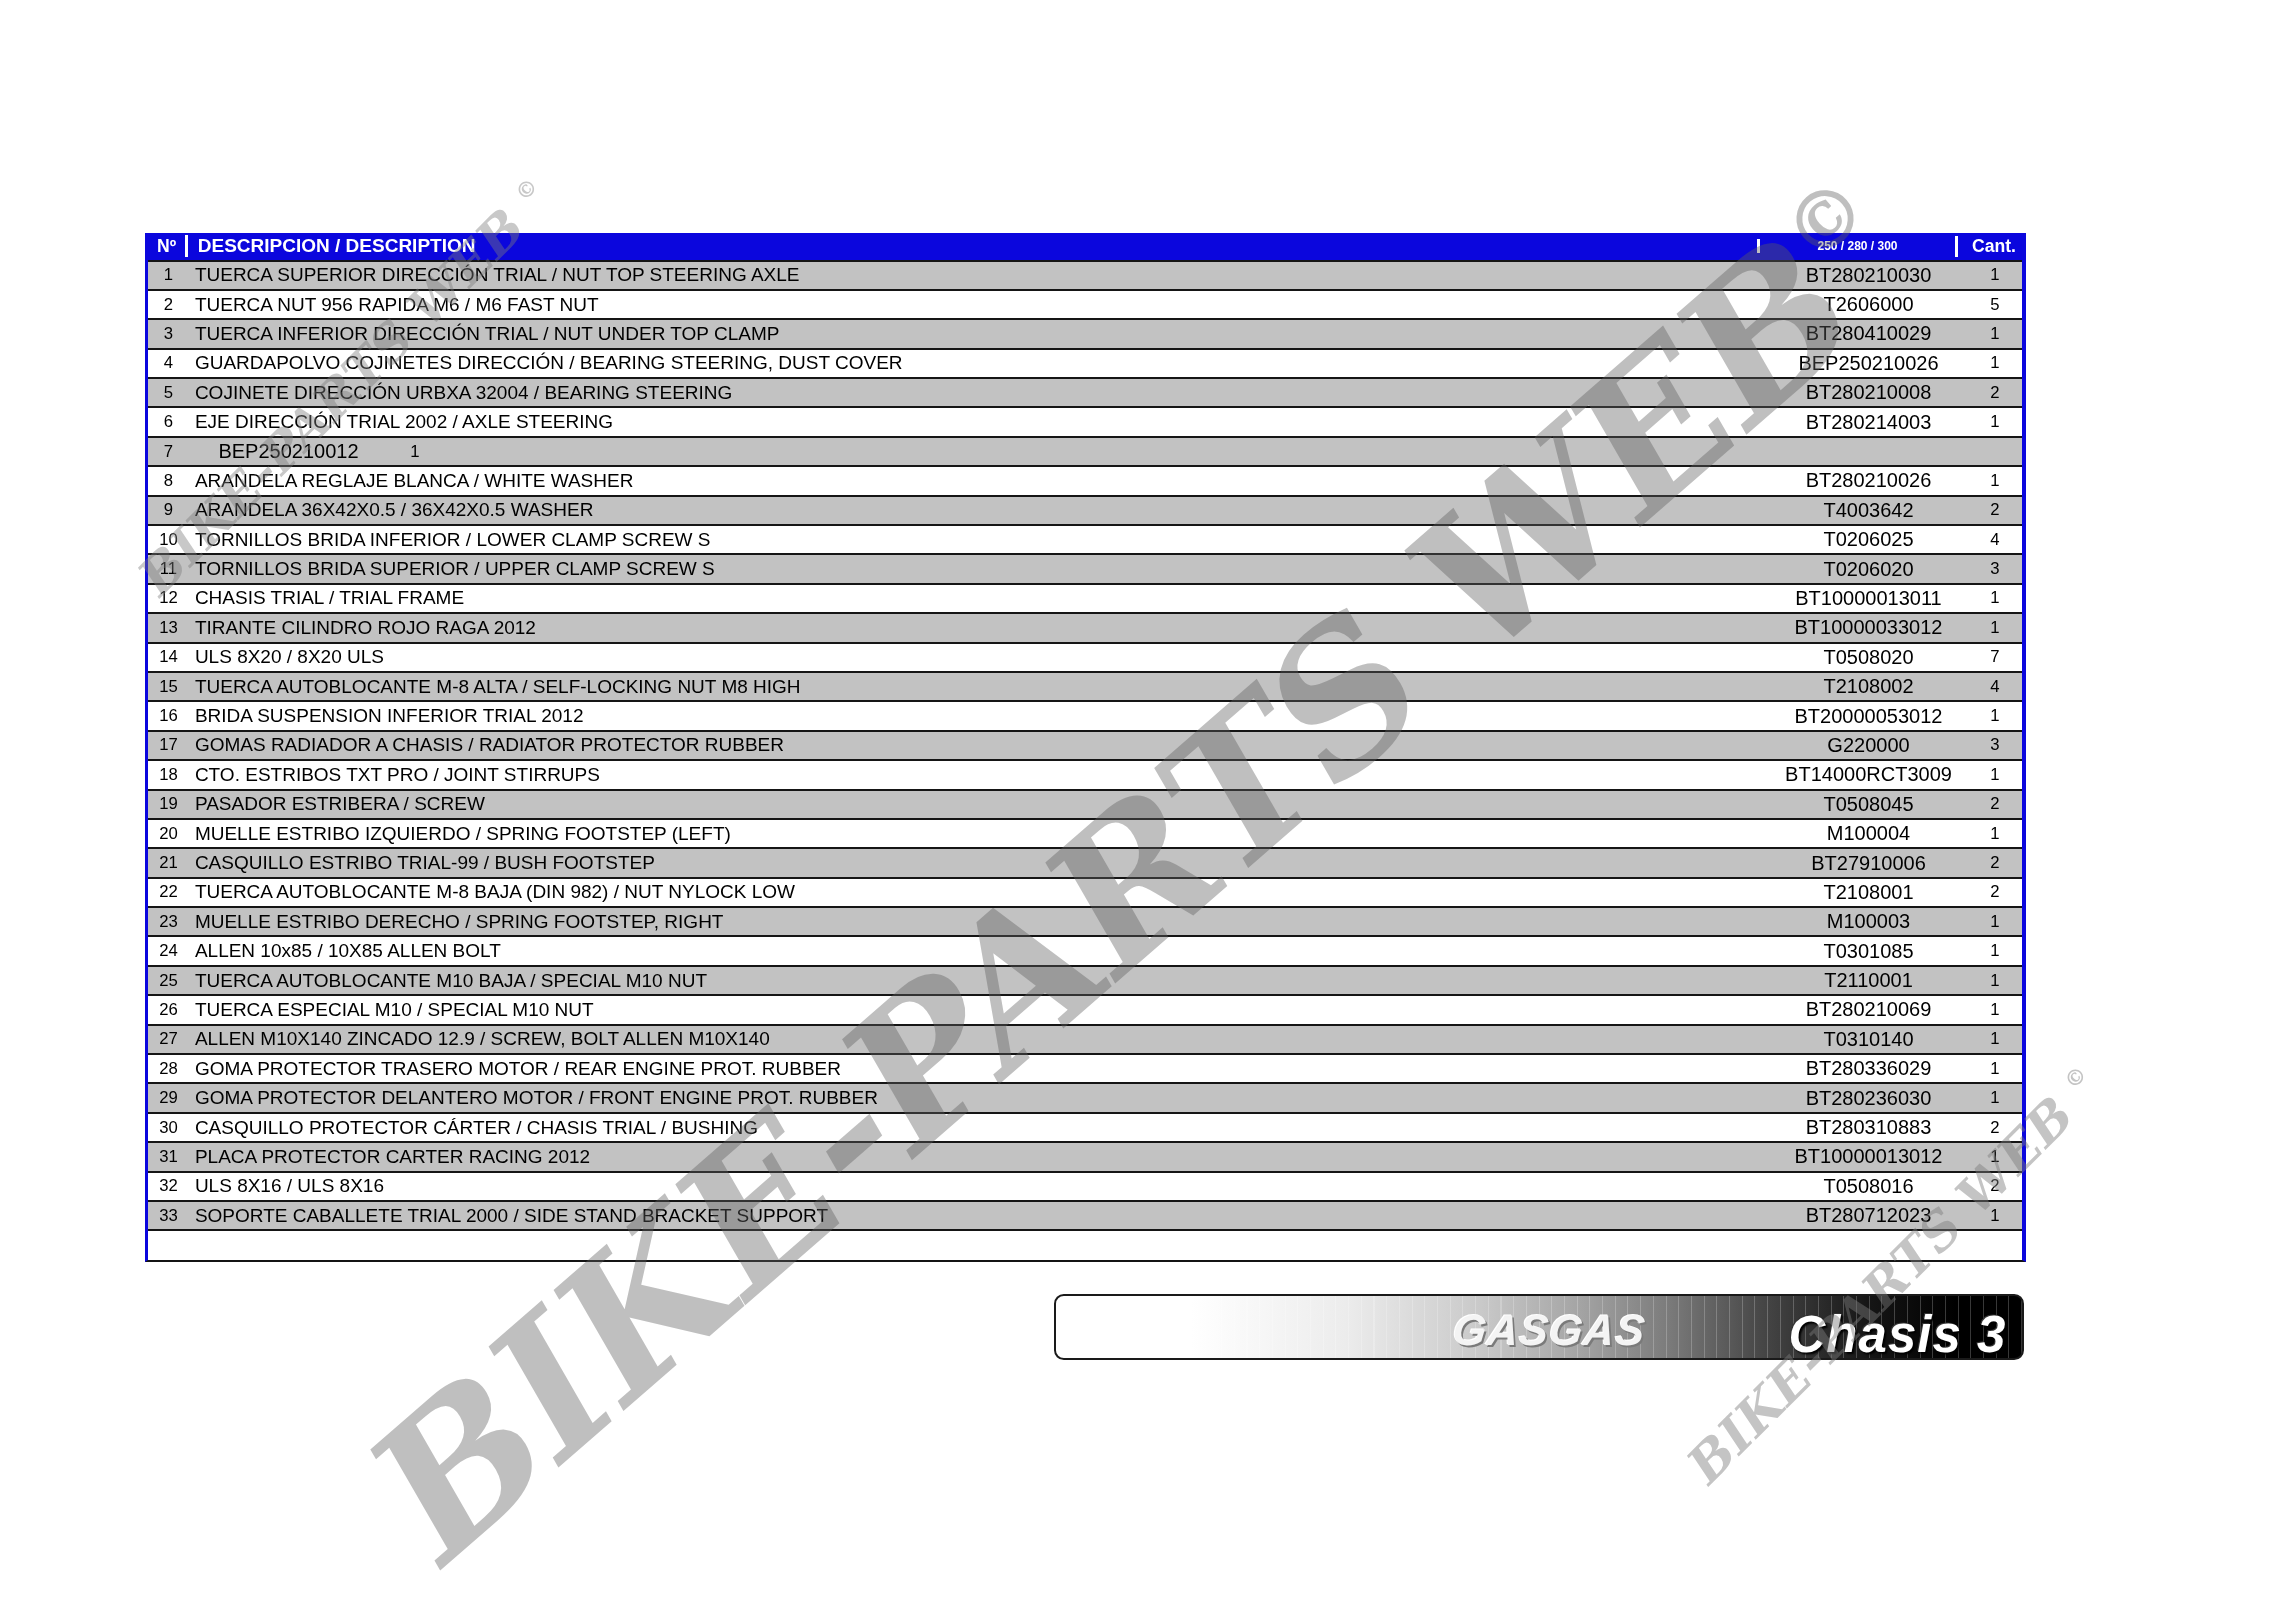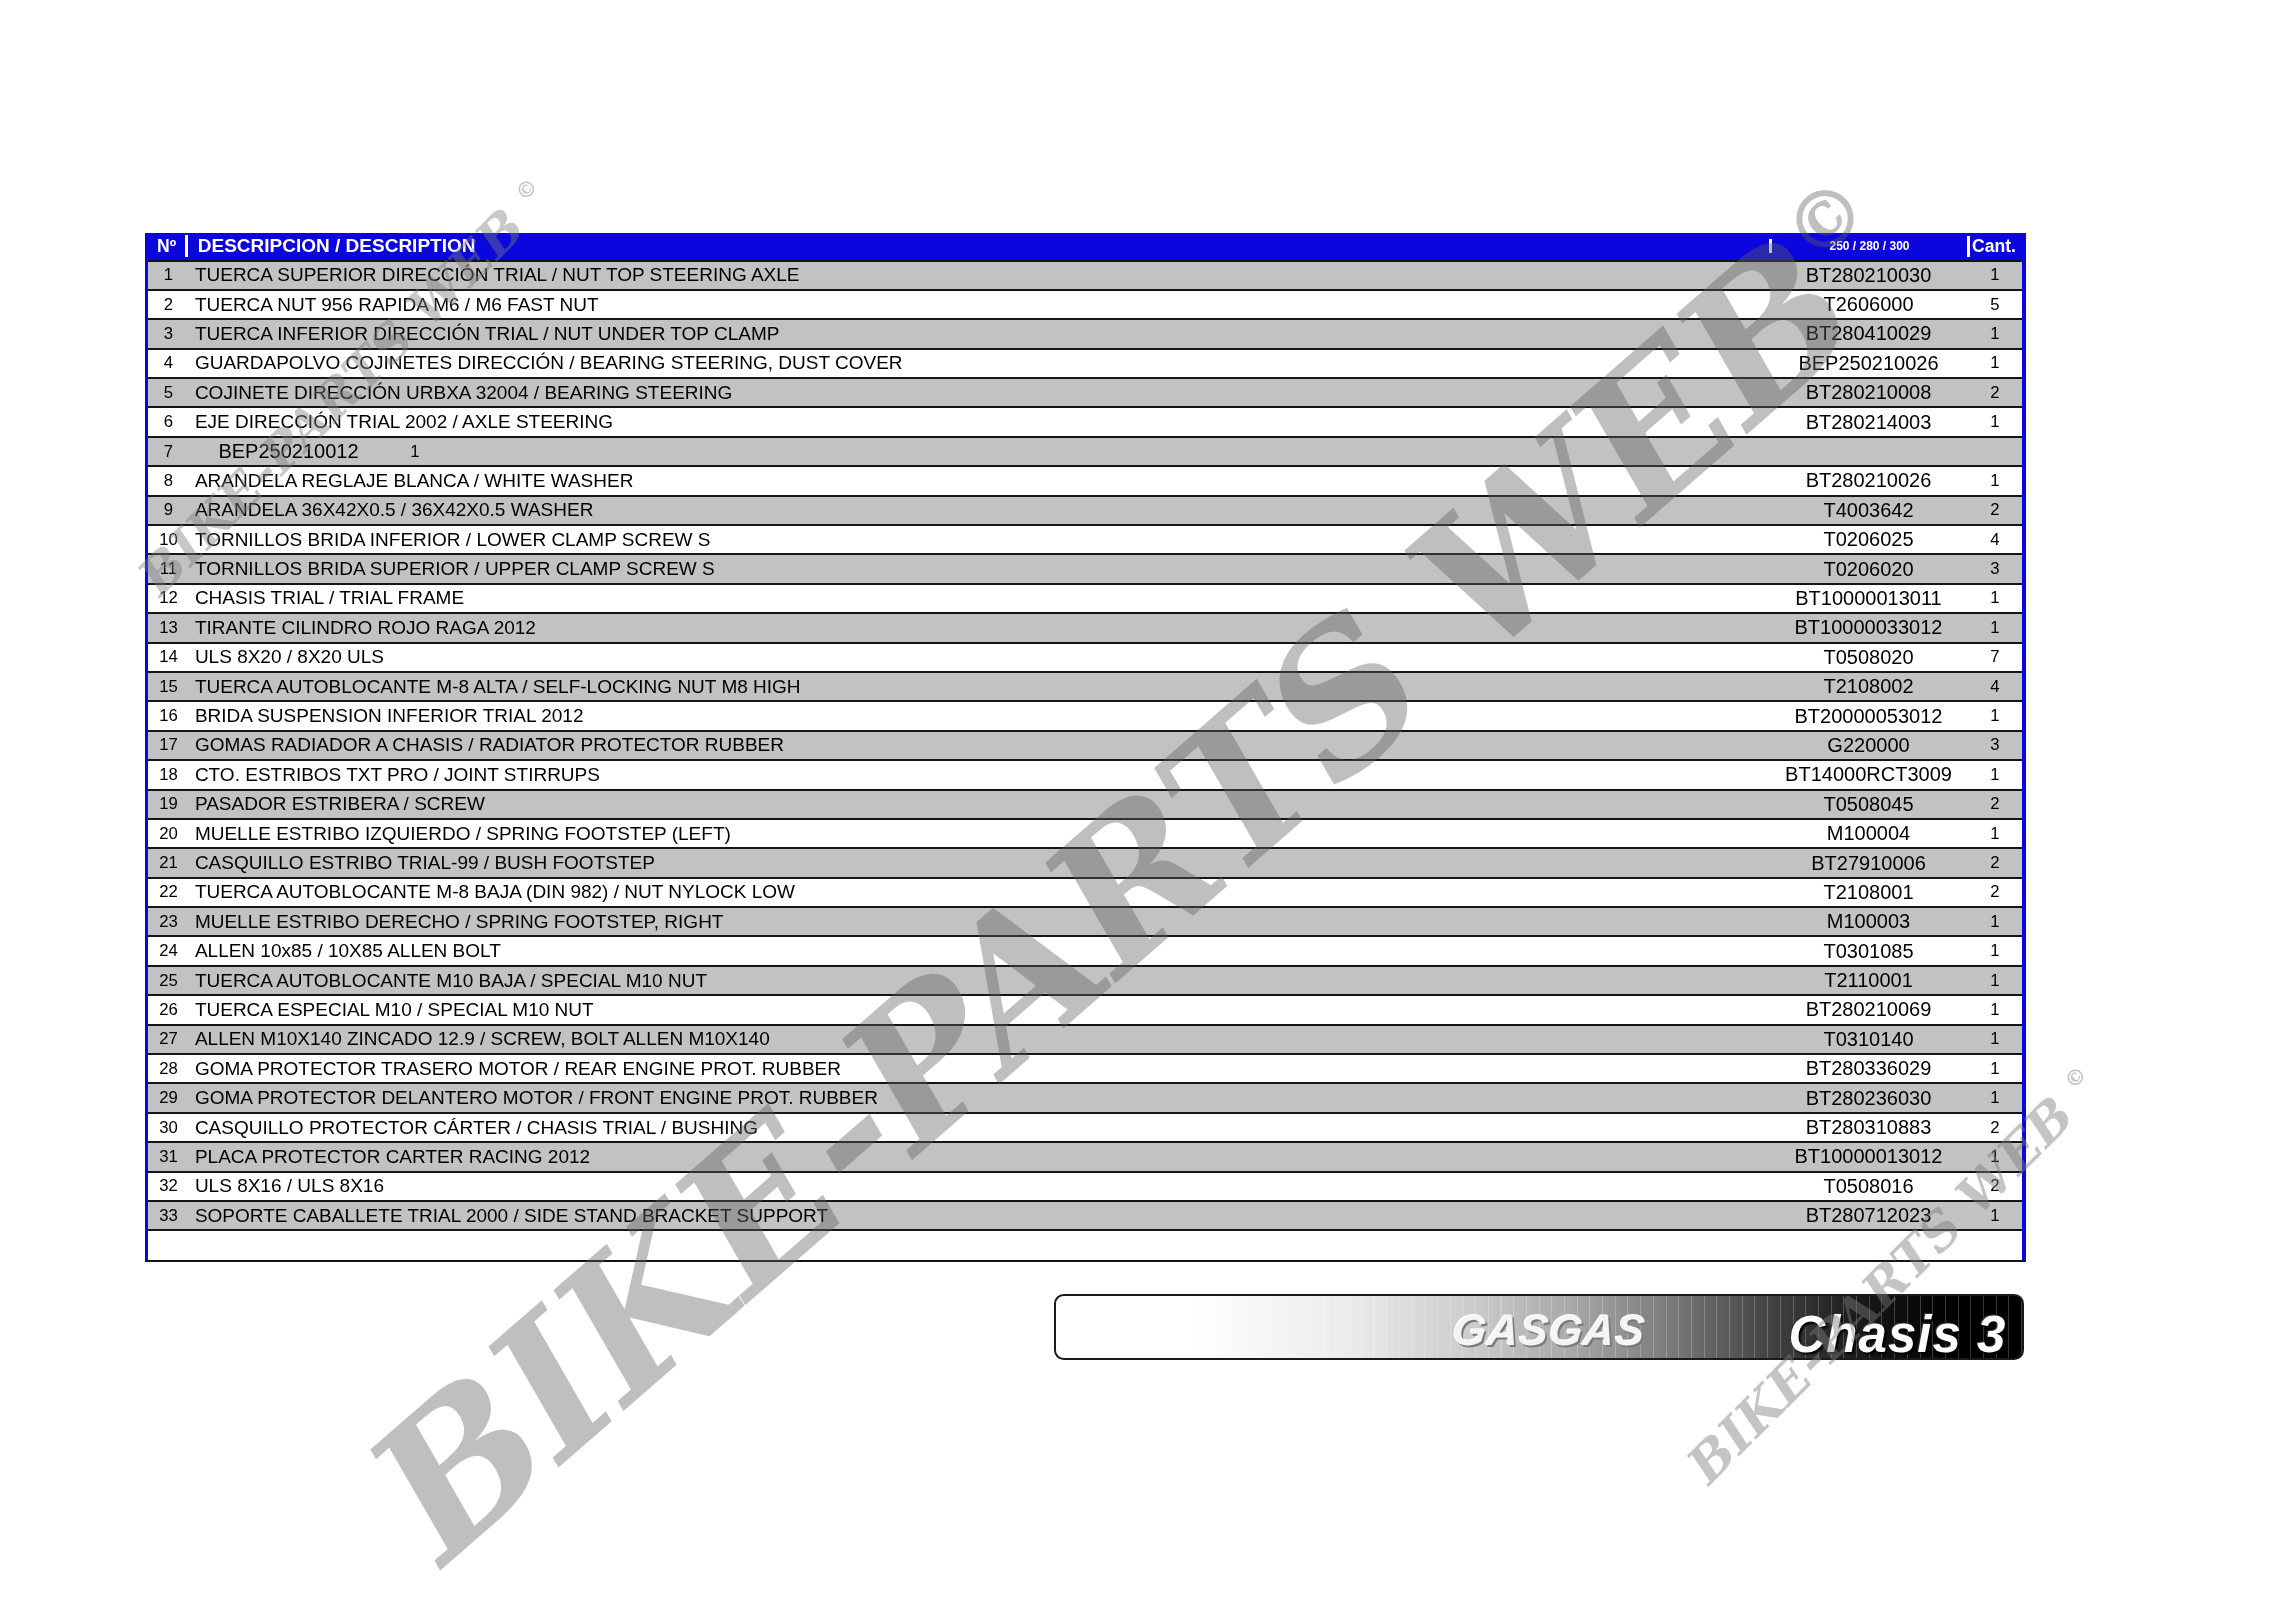--- a/index.html
+++ b/index.html
@@ -13,21 +13,21 @@
     border-left:3.9px solid var(--blue);border-right:4.9px solid var(--blue);
     border-bottom:2.9px solid #141414;box-sizing:border-box;background:#fff;
   }
   .t-header{
     display:flex;align-items:center;height:26.5px;background:var(--blue);
     border-bottom:2px solid #141414;color:#fff;font-weight:bold;
   }
   .t-header .c-no{width:37px;text-align:center;font-size:17.6px;}
   .t-header .c-desc{flex:1;font-size:19px;border-left:3.9px solid #fff;padding-left:9.8px;}
   .t-header .c-part{width:195px;text-align:center;font-size:12px;border-left:3.9px solid #fff;}
-  .t-header .c-qty{width:50px;font-size:17.6px;border-left:3.9px solid #fff;padding-left:2px;}
+  .t-header .c-qty{width:50px;font-size:17.6px;border-left:3.9px solid #fff;padding-left:14px;}
   .t-row{
     display:flex;align-items:center;height:27.4px;border-bottom:2px solid #151515;
     color:#000;
   }
   .t-row.gray{background:#c2c2c2;}
   .t-row.white{background:#ffffff;}
   .t-row .c-no{width:41px;text-align:center;font-size:16.7px;}
   .t-row .c-desc{flex:1;font-size:19px;padding-left:5.9px;white-space:nowrap;overflow:hidden;}
   .t-row .c-part{width:199px;text-align:center;font-size:20px;}
   .t-row .c-qty{width:54px;text-align:center;font-size:16.7px;}

